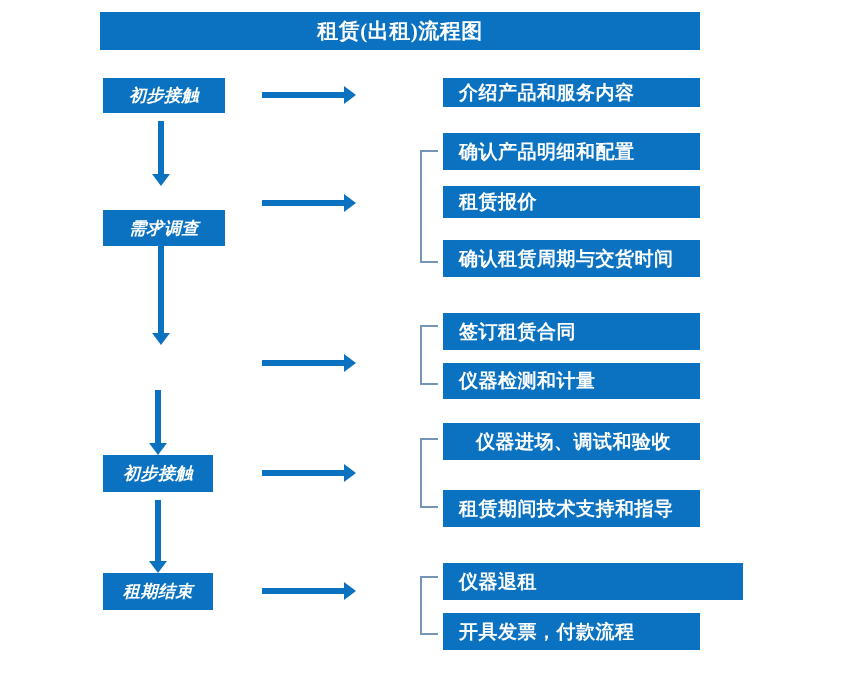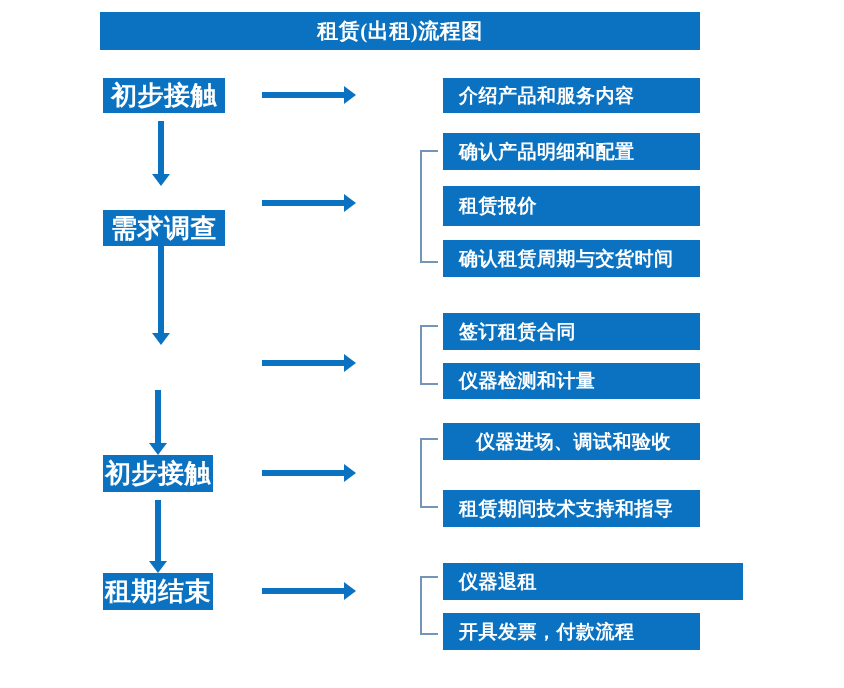--- a/index.html
+++ b/index.html
@@ -27,21 +27,22 @@
     letter-spacing: 0.5px;
     box-sizing: border-box;
     white-space: nowrap;
   }
   .title-bar {
     justify-content: center;
     font-size: 21px;
   }
   .stage-box {
     justify-content: center;
-    font-size: 26px;
+    font-size: 17px;
+    font-style: italic;
   }
   .detail-box {
     justify-content: flex-start;
     padding-left: 16px;
     font-size: 19px;
   }
   
   .h-arrow {
     position: absolute;
     height: 18px;
@@ -154,25 +155,25 @@
   </div>
 
   <div class="bracket" style="left:420px; top:150px; width:18px; height:113px;"></div>
 
   <div class="bracket" style="left:420px; top:325px; width:18px; height:60px;"></div>
 
   <div class="bracket" style="left:420px; top:438px; width:18px; height:70px;"></div>
 
   <div class="bracket" style="left:420px; top:576px; width:18px; height:59px;"></div>
 
-  <div class="box detail-box" style="left:443px; top:78px; width:257px; height:35px;text-align:right;">介绍产品和服务内容</div>
+  <div class="box detail-box" style="left:443px; top:78px; width:257px; height:29px;text-align:right;">介绍产品和服务内容</div>
 
   <div class="box detail-box" style="left:443px; top:133px; width:257px; height:37px;">确认产品明细和配置</div>
 
-  <div class="box detail-box" style="left:443px; top:186px; width:257px; height:40px;">租赁报价</div>
+  <div class="box detail-box" style="left:443px; top:186px; width:257px; height:32px;">租赁报价</div>
 
   <div class="box detail-box" style="left:443px; top:240px; width:257px; height:37px;">确认租赁周期与交货时间</div>
 
   <div class="box detail-box" style="left:443px; top:313px; width:257px; height:37px;">签订租赁合同</div>
 
   <div class="box detail-box" style="left:443px; top:363px; width:257px; height:36px;">仪器检测和计量</div>
 
   <div class="box detail-box" style="left:443px; top:423px; width:257px; height:37px;padding-left:33px;">仪器进场、调试和验收</div>
 
   <div class="box detail-box" style="left:443px; top:490px; width:257px; height:37px;">租赁期间技术支持和指导</div>

